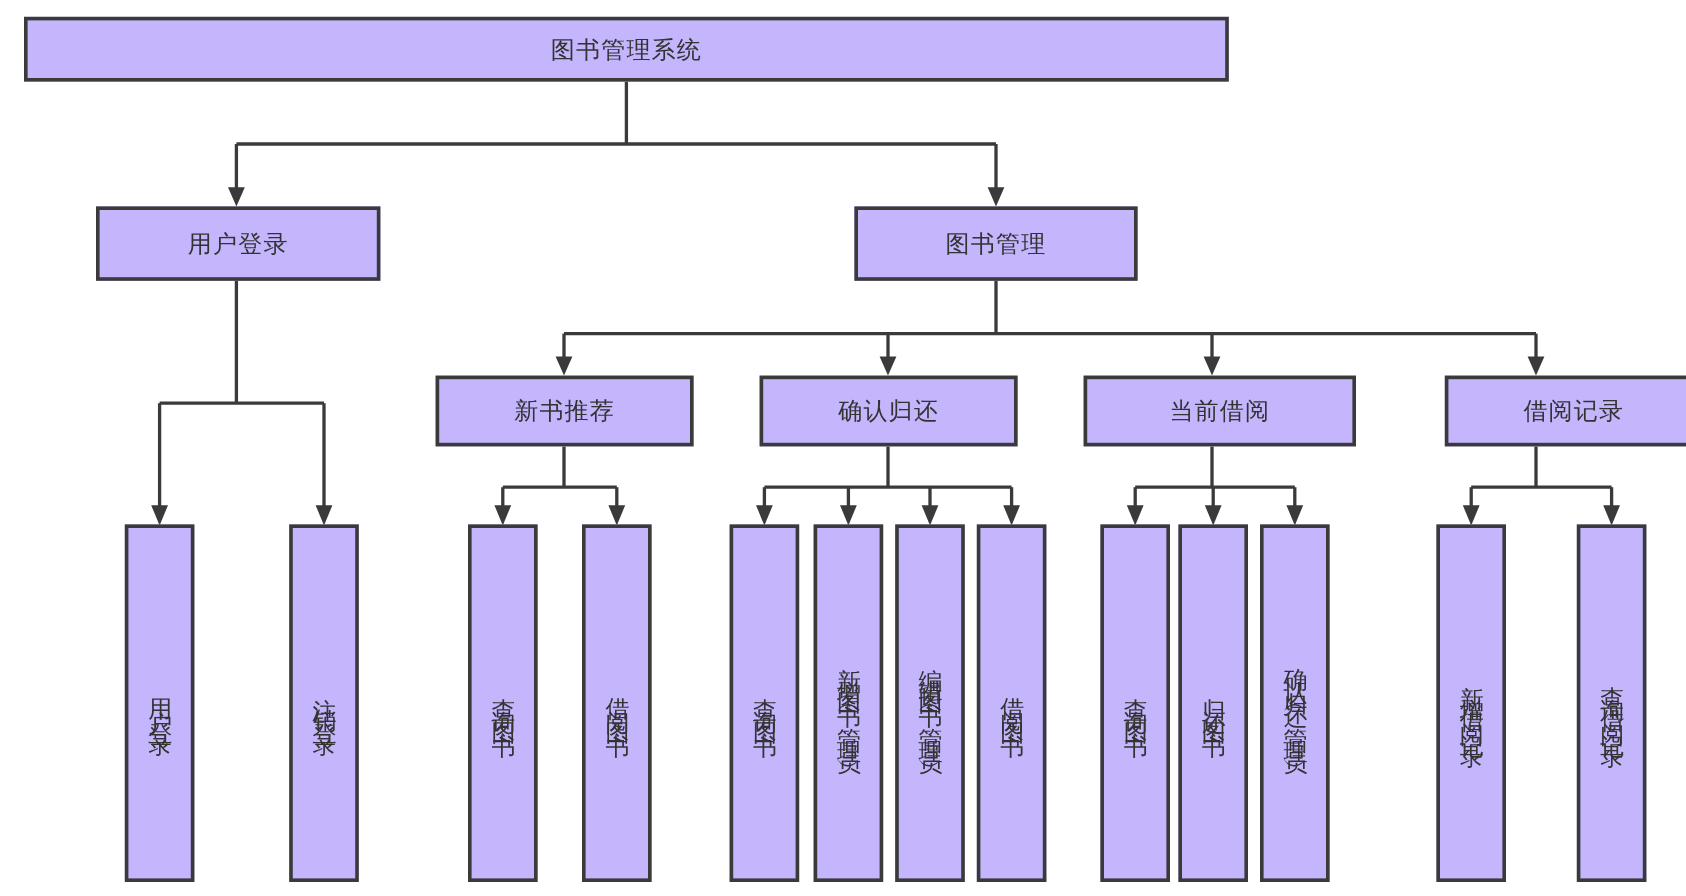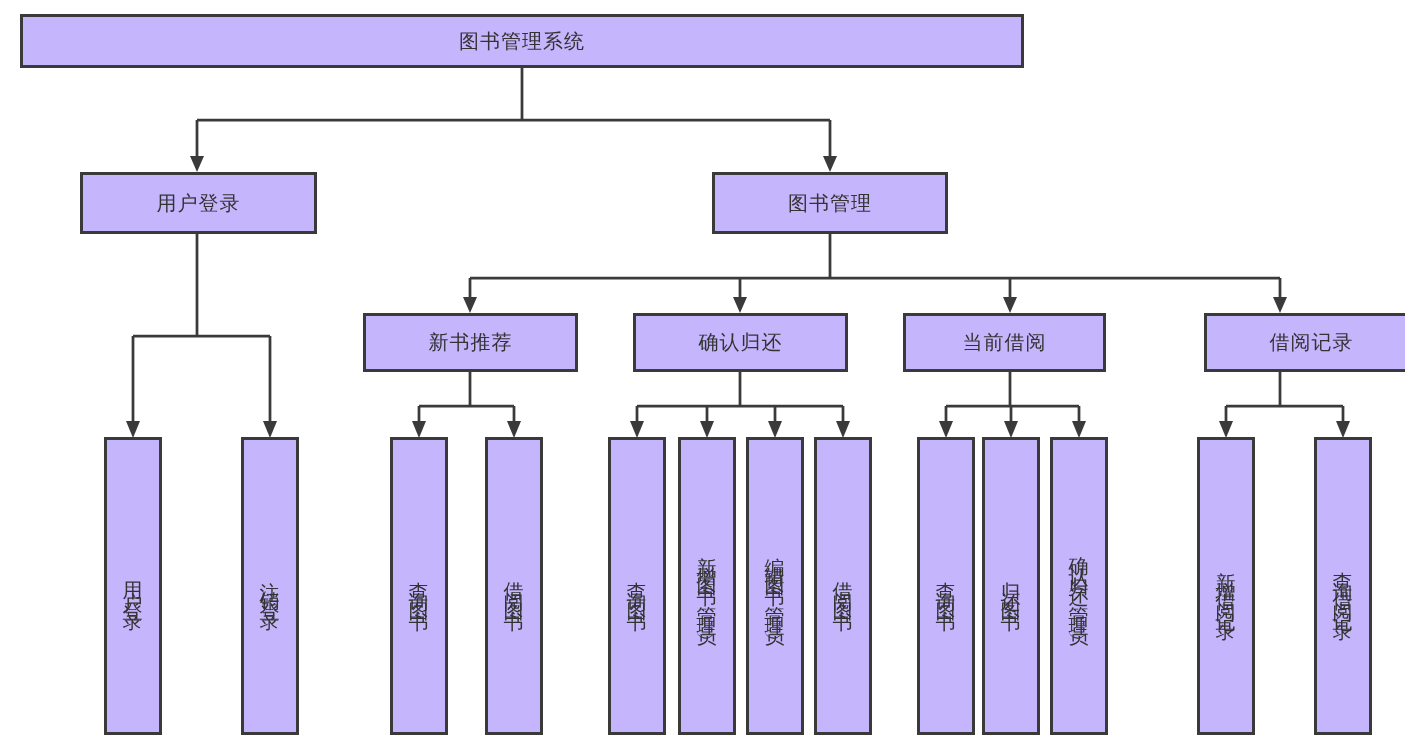--- a/index.html
+++ b/index.html
@@ -45,21 +45,21 @@
     padding: 6px 0;
   }
   
   .n-root { left: 20px;  top: 14px;  width: 1004px; height: 54px; }
   
   .n-l2a  { left: 80px;  top: 172px; width: 237px;  height: 62px; }
   .n-l2b  { left: 712px; top: 172px; width: 236px;  height: 62px; }
   
   .n-l3a  { left: 363px;  top: 313px; width: 215px; height: 59px; }
   .n-l3b  { left: 633px;  top: 313px; width: 215px; height: 59px; }
-  .n-l3c  { left: 903px;  top: 313px; width: 203px; height: 59px; }
+  .n-l3c  { left: 903px;  top: 313px; width: 227px; height: 59px; }
   .n-l3d  { left: 1204px; top: 313px; width: 215px; height: 59px; }
   
   .leaf { top: 437px; width: 58px; height: 298px; }
   .lf1  { left: 104px; }
   .lf2  { left: 241px; }
   .lf3  { left: 390px; }
   .lf4  { left: 485px; }
   .lf5  { left: 608px; }
   .lf6  { left: 678px; }
   .lf7  { left: 746px; }

